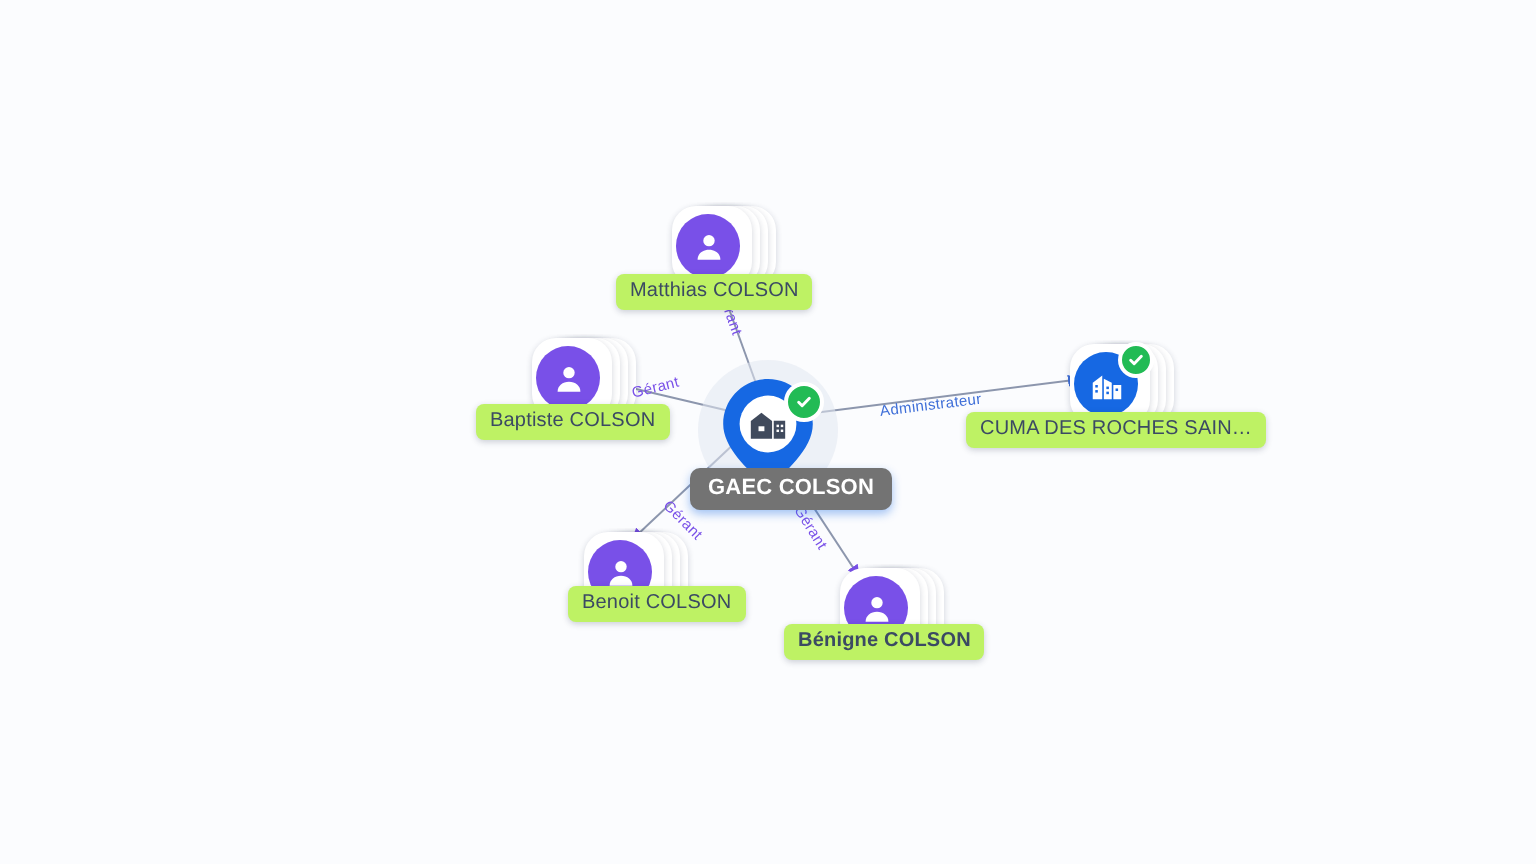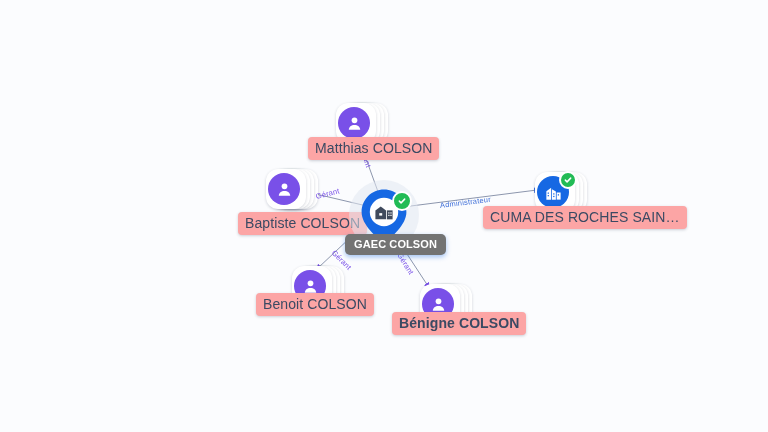--- a/index.html
+++ b/index.html
@@ -53,23 +53,23 @@
     width:14px;height:14px;border-radius:50%;
     background:#22bb55;
     border:2px solid #ffffff;
     display:flex;align-items:center;justify-content:center;
   }
   .check svg{width:8px;height:8px;display:block;}
 
   
   .nlabel{
     position:absolute;
-    background:#fca5a5;
+    background:#bef264;
     color:#3b4a63;
-    font-size:14px;
+    font-size:10px;
     letter-spacing:.1px;
     white-space:nowrap;
     padding:3px 7px 4px;
     border-radius:4px;
     box-shadow:0 1px 3px rgba(30,40,70,.22);
     z-index:8;
     pointer-events:auto;
   }
   .nlabel.center{
     background:#737373;
@@ -166,37 +166,37 @@
       <i></i>
       <i></i>
   </div>
   <div class="avatar">
     <svg viewBox="0 0 24 24" fill="#ffffff" xmlns="http://www.w3.org/2000/svg">
       <circle cx="12" cy="8" r="3.6"></circle>
       <path d="M4.8 20c0-3.7 3.2-6.2 7.2-6.2s7.2 2.5 7.2 6.2z"></path>
     </svg>
   </div>
 </div>
-<div class="nlabel" style="left:238px;top:212px;">Baptiste COLSON</div>
+<div class="nlabel" style="left:238px;top:202px;">Baptiste COLSON</div>
 
 <div class="node" style="left:292px;top:266px;">
   <div class="stack">
     <i></i>
       <i></i>
       <i></i>
       <i></i>
   </div>
   <div class="avatar">
     <svg viewBox="0 0 24 24" fill="#ffffff" xmlns="http://www.w3.org/2000/svg">
       <circle cx="12" cy="8" r="3.6"></circle>
       <path d="M4.8 20c0-3.7 3.2-6.2 7.2-6.2s7.2 2.5 7.2 6.2z"></path>
     </svg>
   </div>
 </div>
-<div class="nlabel" style="left:256px;top:293px;">Benoit COLSON</div>
+<div class="nlabel" style="left:284px;top:293px;">Benoit COLSON</div>
 
 <div class="node" style="left:420px;top:284px;">
   <div class="stack">
     <i></i>
       <i></i>
       <i></i>
       <i></i>
   </div>
   <div class="avatar">
     <svg viewBox="0 0 24 24" fill="#ffffff" xmlns="http://www.w3.org/2000/svg">

